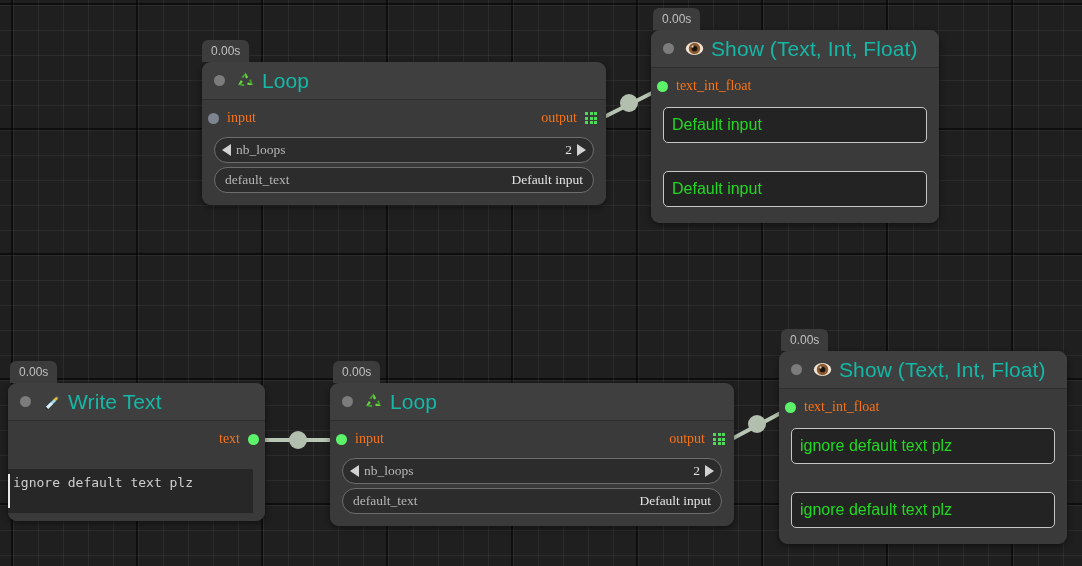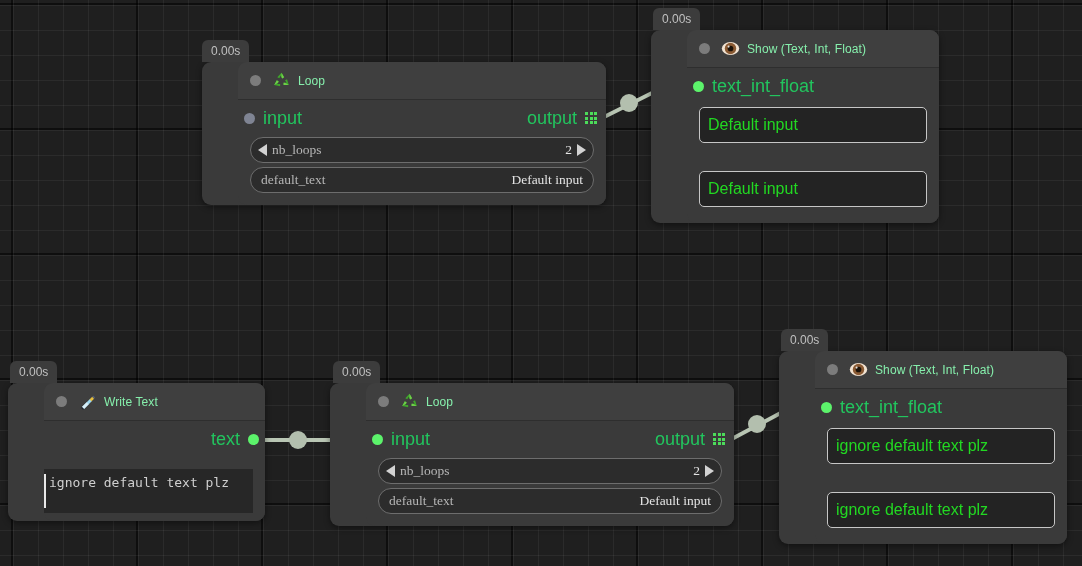--- a/index.html
+++ b/index.html
@@ -36,21 +36,20 @@
 
   
   .node {
     position: absolute;
     box-sizing: border-box;
     border-radius: 9px;
     background: #3a3a3a;
     box-shadow: 0 2px 6px rgba(0,0,0,0.45);
     z-index: 10;
     overflow: visible;
-    padding-left: 36px;
   }
   .node-header {
     display: flex;
     align-items: center;
     height: 37px;
     padding: 0 12px;
     border-radius: 9px 9px 0 0;
     background: #3f3f3f;
     border-bottom: 1px solid #2e2e2e;
   }
@@ -61,22 +60,22 @@
     border-radius: 0 0 9px 9px;
   }
   .collapse-dot {
     width: 11px; height: 11px;
     border-radius: 50%;
     background: #7c7c7c;
     flex: 0 0 auto;
     margin-right: 11px;
   }
   .node-title {
-    font-size: 12px;
-    color: #86efac;
+    font-size: 21px;
+    color: #14b8a6;
     letter-spacing: 0.1px;
     white-space: nowrap;
   }
   .node-icon {
     width: 19px; height: 19px;
     margin-right: 7px;
     flex: 0 0 auto;
     display: block;
   }
 
@@ -102,22 +101,23 @@
     align-items: center;
     justify-content: space-between;
     height: 20px;
     margin-bottom: 9px;
   }
   .port-left, .port-right {
     display: flex;
     align-items: center;
   }
   .port-label {
-    font-size: 18px;
-    color: #22c55e;
+    font-size: 14px;
+    color: #f97316;
+    font-family: Liberation Serif, serif;
   }
   .socket {
     width: 11px; height: 11px;
     border-radius: 50%;
     flex: 0 0 auto;
   }
   .socket.green { background: #5cf36b; }
   .socket.grey  { background: #7f8493; }
   .socket.in  { margin-right: 8px; margin-left: -6px; }
   .socket.out { margin-left: 8px; margin-right: -6px; }

